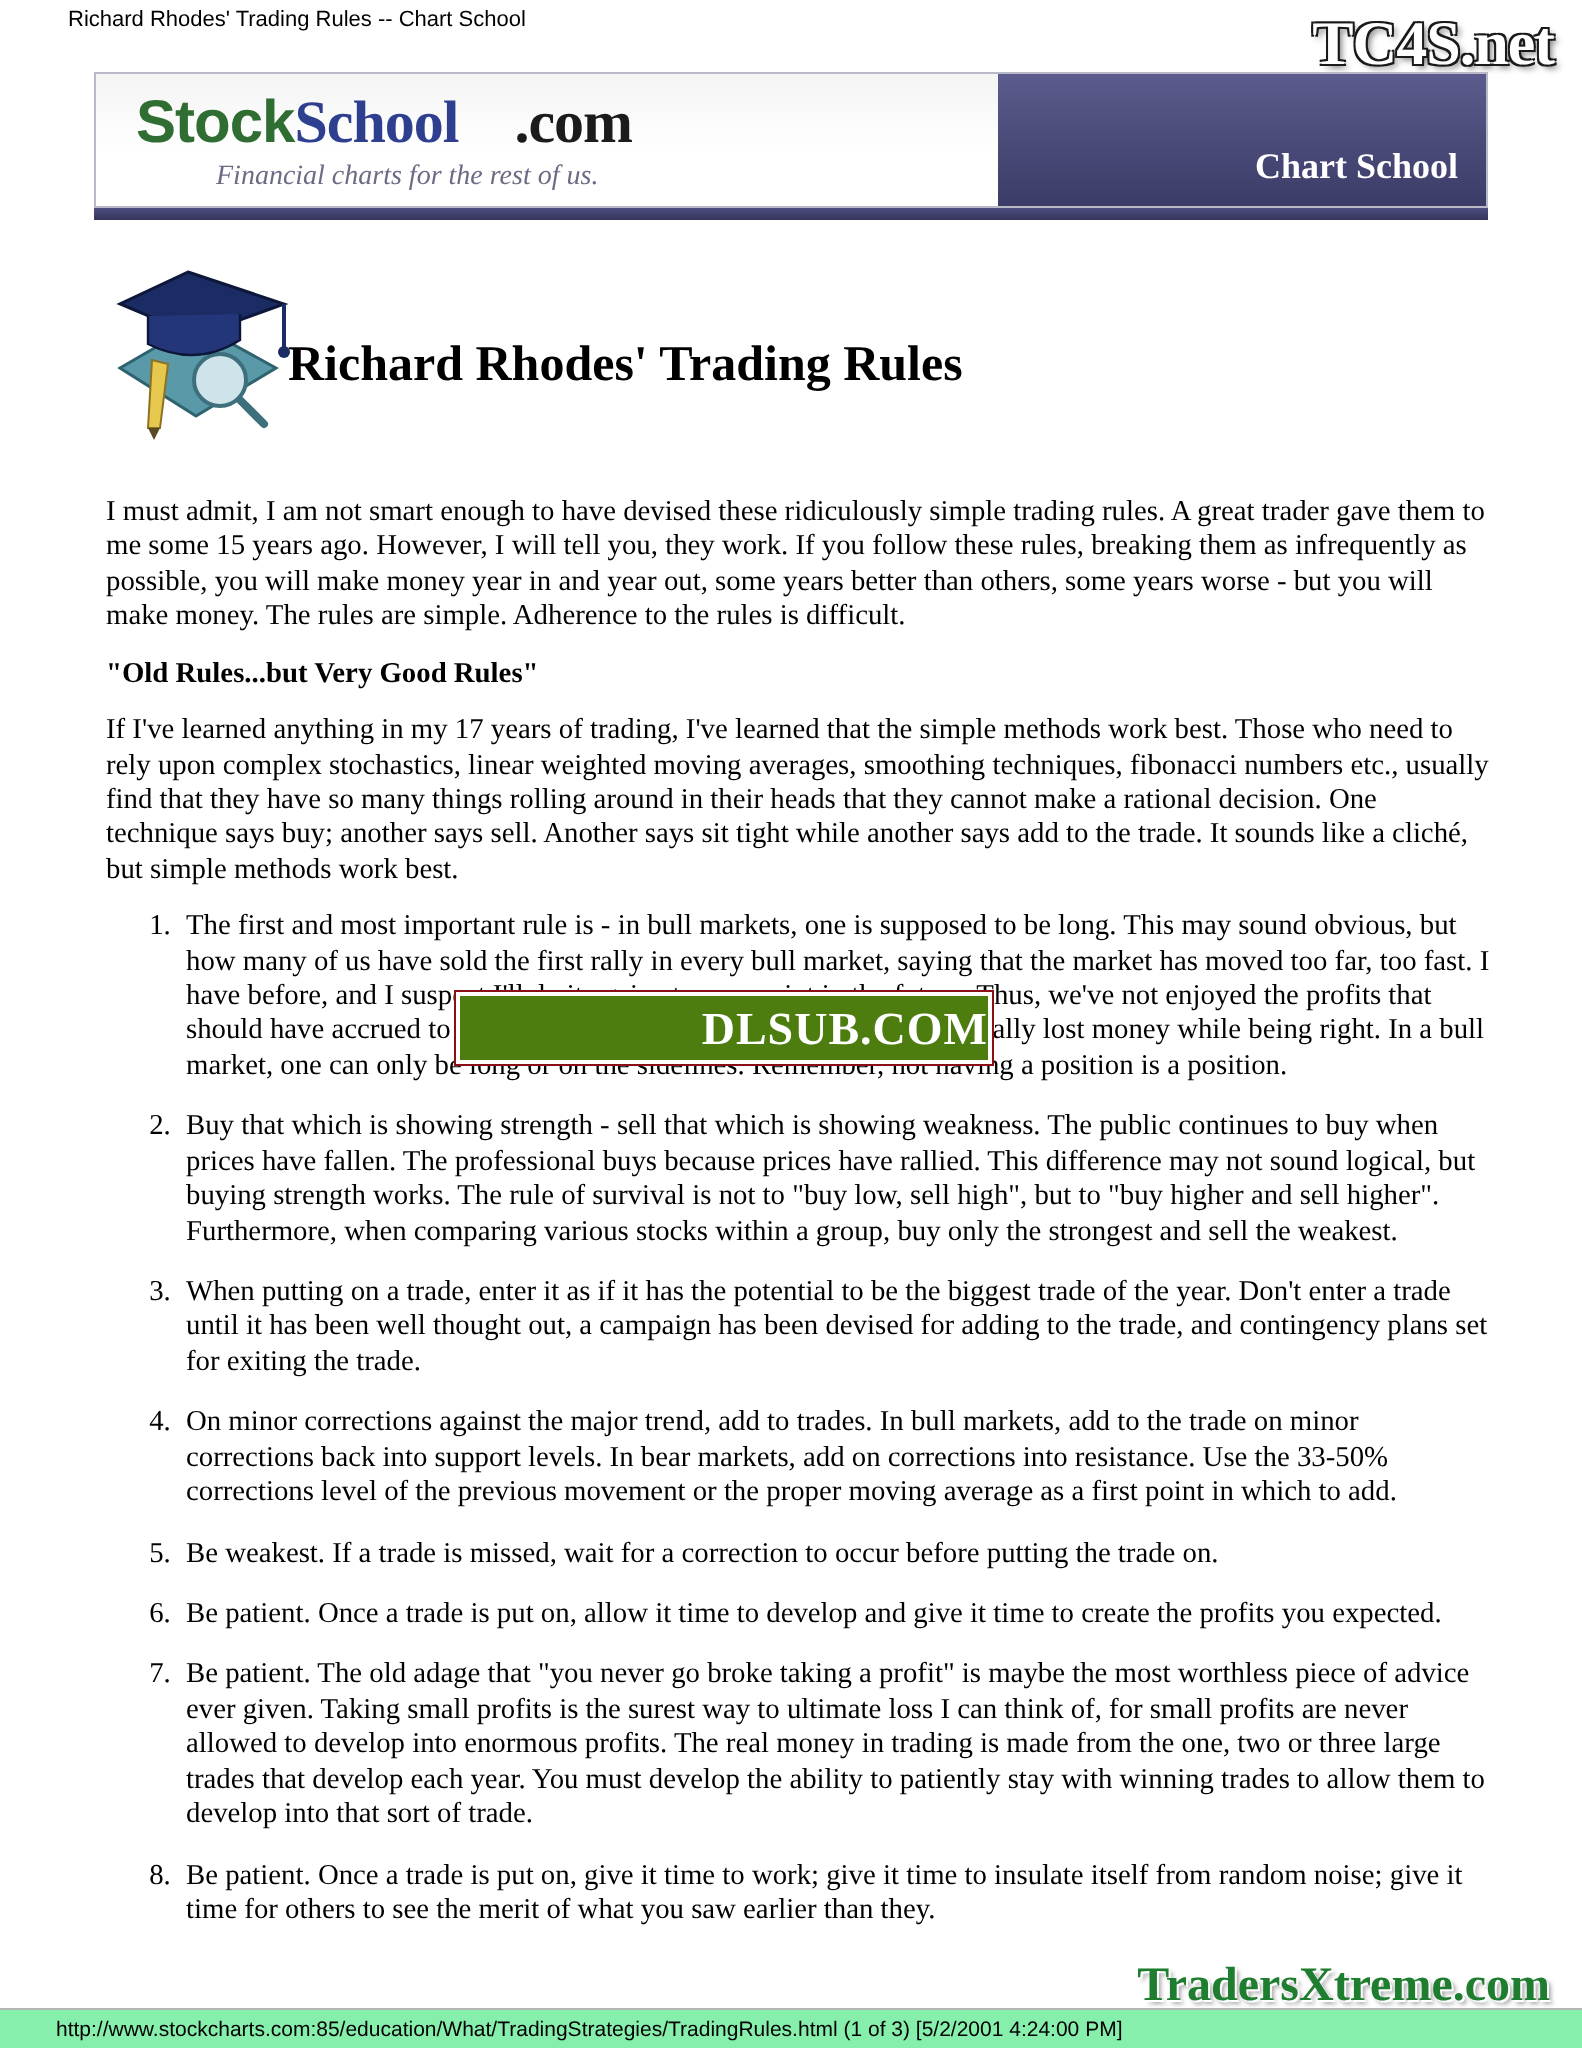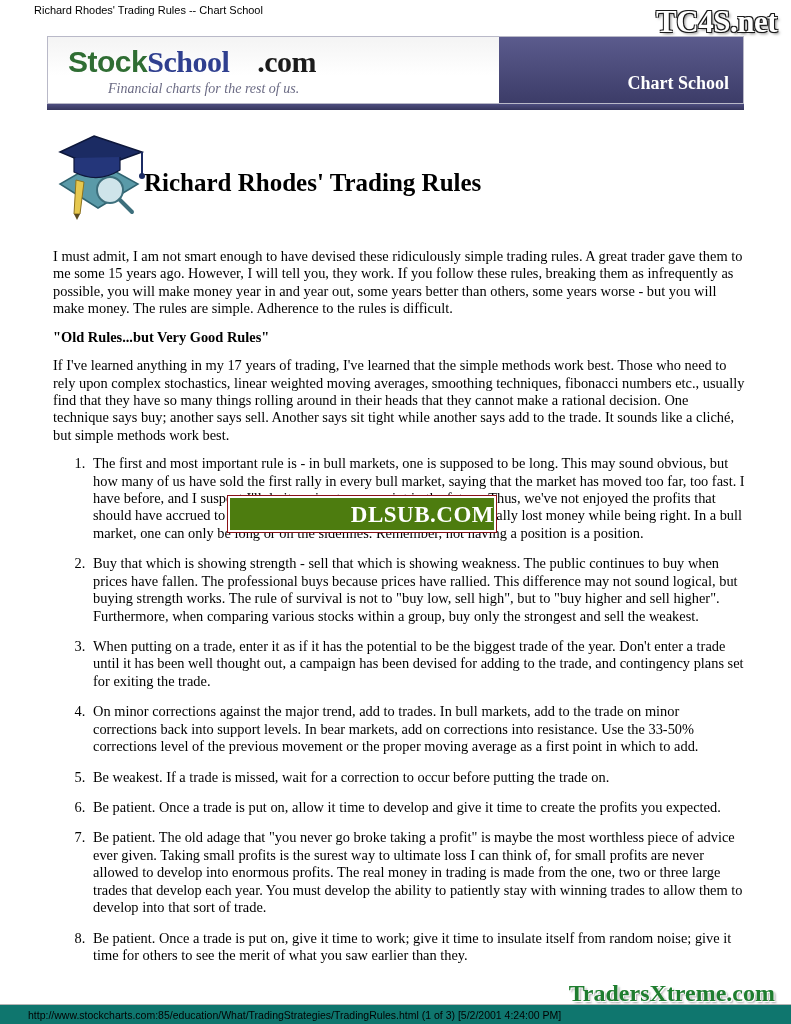--- a/index.html
+++ b/index.html
@@ -218,21 +218,21 @@
     left: 0;
     bottom: 0;
     width: 791px;
     height: 20px;
     border-top: 1px solid #b5b5b5;
     font-family: "Liberation Sans", sans-serif;
     font-size: 10.5px;
     color: #000;
     padding: 4px 0 0 28px;
     box-sizing: border-box;
-    background: #0f766e;
+    background: #86efac;
     white-space: nowrap;
   }
 </style>
 </head>
 <body>
 
 <div class="page-title-bar">Richard Rhodes' Trading Rules -- Chart School</div>
 
 <div class="wm-tc4s">TC4S.net</div>
 

